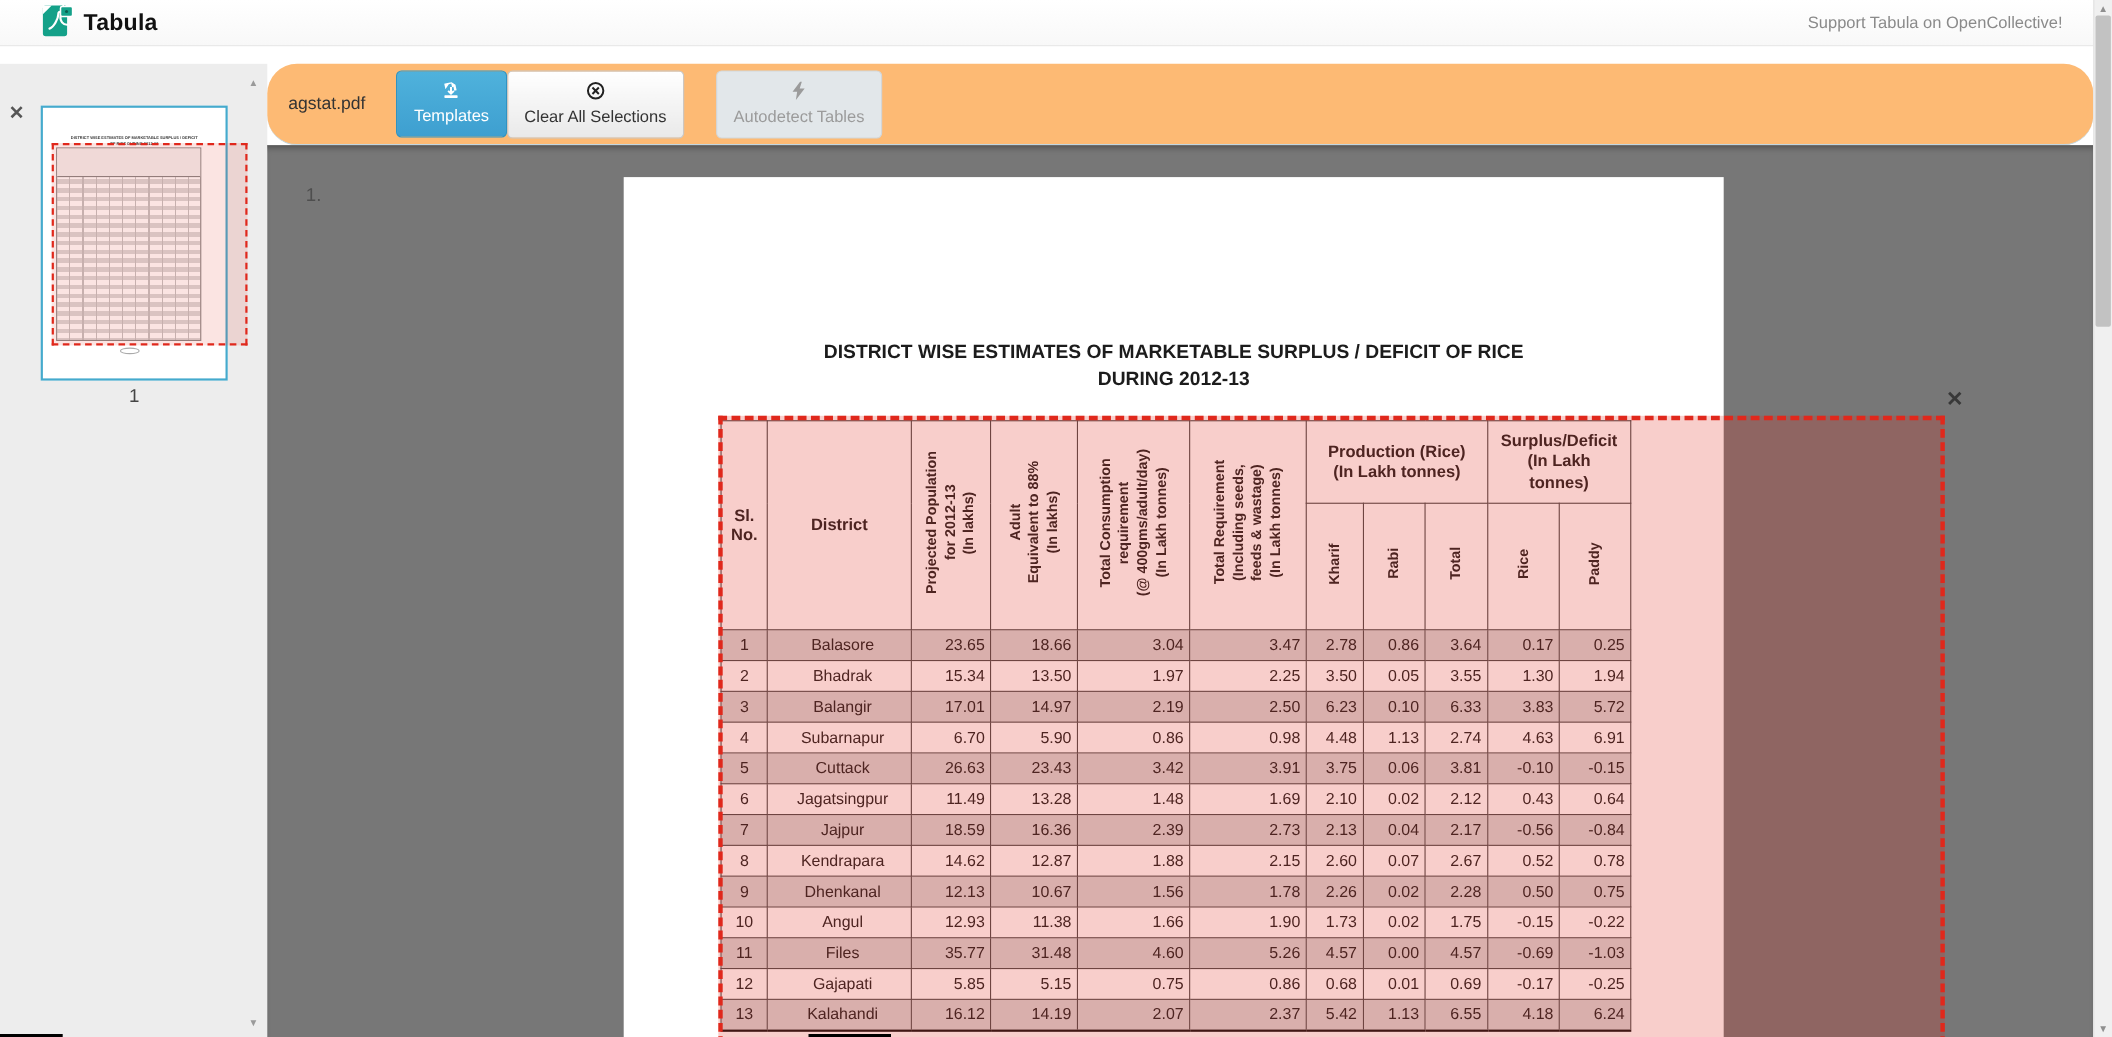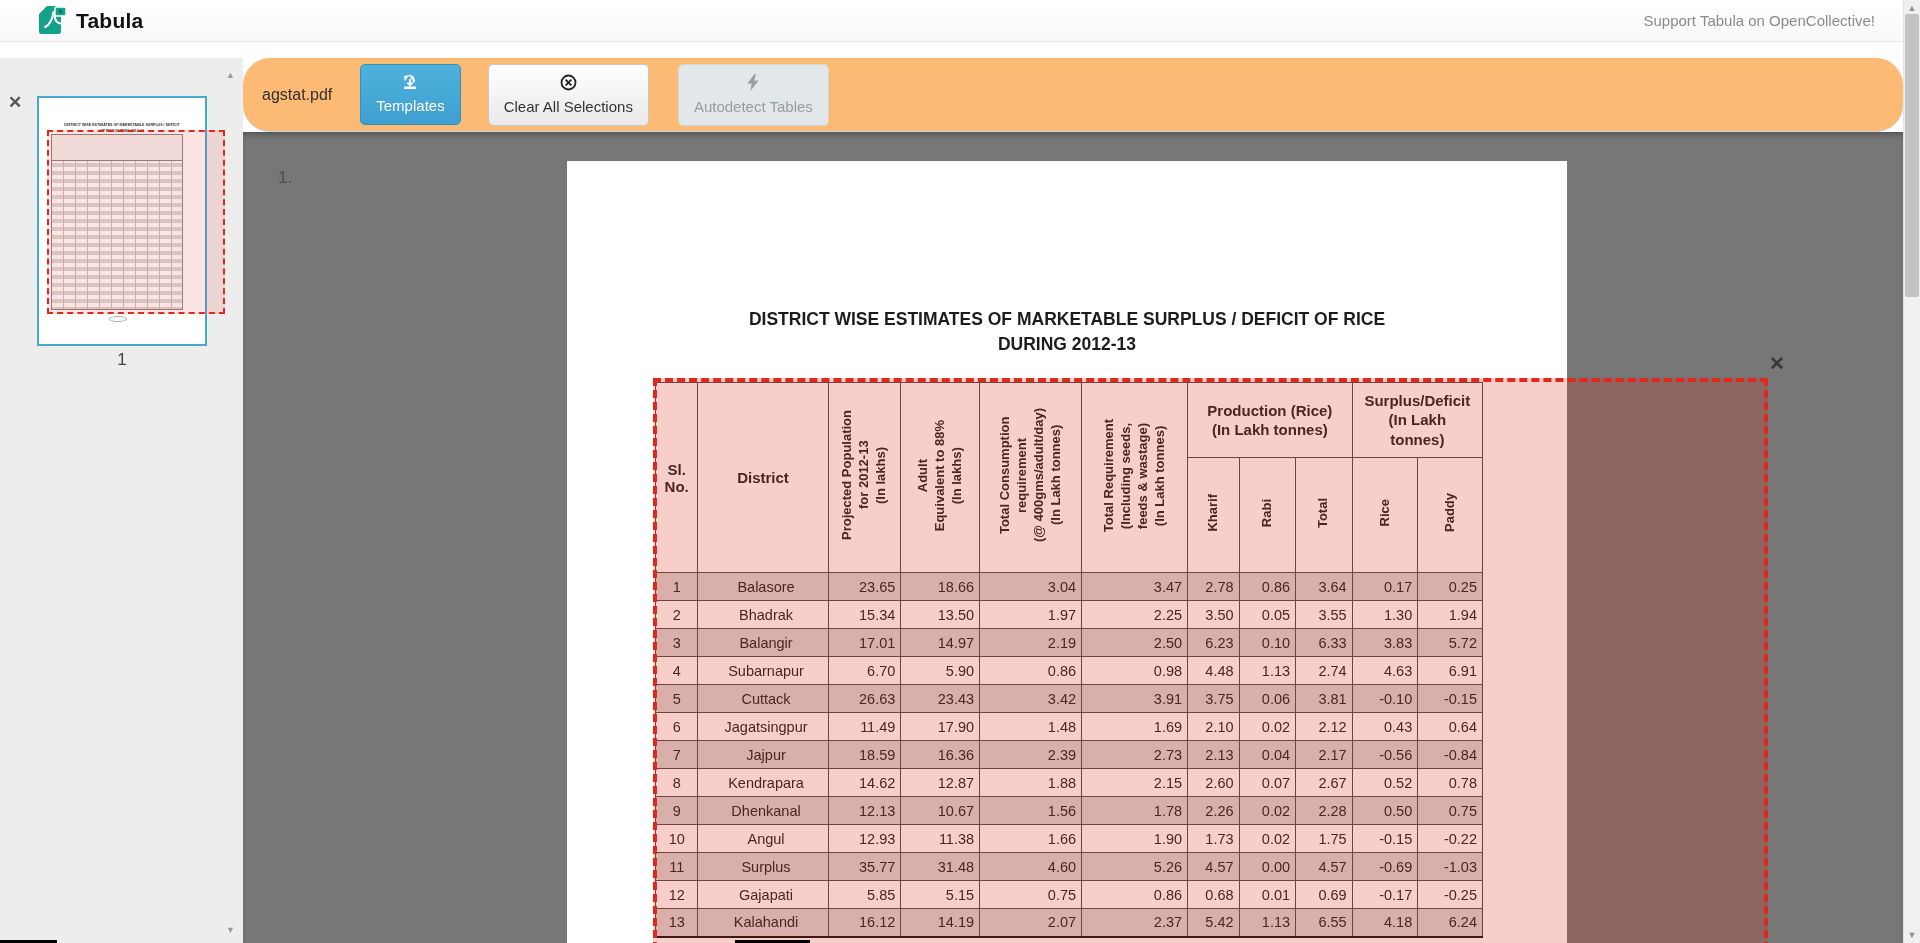--- a/index.html
+++ b/index.html
@@ -58,21 +58,21 @@
   
   .main { position:relative; flex:1; display:flex; flex-direction:column; }
 
   .toolbar { position:relative; height:74px; background:#fdba74;
     border-bottom:1px solid #c2d6e0; display:flex; align-items:center; flex:none;border-radius:27px; }
   .filename { margin-left:19px; font-size:16px; color:#333; }
   .btn { display:inline-flex; align-items:center; gap:7px; font-size:15px;
     border-radius:5px; padding:9px 15px; cursor:pointer; line-height:1.2;flex-direction:column; }
   .btn-templates { margin-left:28px; background:linear-gradient(#4fb2dc,#3e9fd0);
     border:1px solid #2f93c2; color:#fff; }
-  .btn-clear { margin-left:27px; background:linear-gradient(#ffffff,#e9e9e9);
+  .btn-clear { background:linear-gradient(#ffffff,#e9e9e9);
     border:1px solid #c8c8c8; color:#333; }
   .btn-autodetect { margin-left:29px; background:#e2e7ea; border:1px solid #d2d7da;
     color:#9b9b9b; cursor:default; }
   .btn-export { margin-left:auto; margin-right:50px; background:linear-gradient(#46a94a,#3a963e);
     border:1px solid #2d7d33; color:#fff; }
   .btn svg { display:block; }
 
   
   .viewer { position:relative; flex:1; background:#777777; overflow:hidden;
     box-shadow:inset 0 5px 6px -3px rgba(0,0,0,.35); }
@@ -308,21 +308,21 @@
                   <td class="c-num">3.75</td>
                   <td class="c-num">0.06</td>
                   <td class="c-num">3.81</td>
                   <td class="c-num">-0.10</td>
                   <td class="c-num">-0.15</td>
                 </tr>
                 <tr>
                   <td class="c-sl">6</td>
                   <td class="c-name">Jagatsingpur</td>
                   <td class="c-num">11.49</td>
-                  <td class="c-num">17.90</td>
+                  <td class="c-num">13.28</td>
                   <td class="c-num">1.48</td>
                   <td class="c-num">1.69</td>
                   <td class="c-num">2.10</td>
                   <td class="c-num">0.02</td>
                   <td class="c-num">2.12</td>
                   <td class="c-num">0.43</td>
                   <td class="c-num">0.64</td>
                 </tr>
                 <tr>
                   <td class="c-sl">7</td>
@@ -371,21 +371,21 @@
                   <td class="c-num">1.66</td>
                   <td class="c-num">1.90</td>
                   <td class="c-num">1.73</td>
                   <td class="c-num">0.02</td>
                   <td class="c-num">1.75</td>
                   <td class="c-num">-0.15</td>
                   <td class="c-num">-0.22</td>
                 </tr>
                 <tr>
                   <td class="c-sl">11</td>
-                  <td class="c-name">Surplus</td>
+                  <td class="c-name">Files</td>
                   <td class="c-num">35.77</td>
                   <td class="c-num">31.48</td>
                   <td class="c-num">4.60</td>
                   <td class="c-num">5.26</td>
                   <td class="c-num">4.57</td>
                   <td class="c-num">0.00</td>
                   <td class="c-num">4.57</td>
                   <td class="c-num">-0.69</td>
                   <td class="c-num">-1.03</td>
                 </tr>

